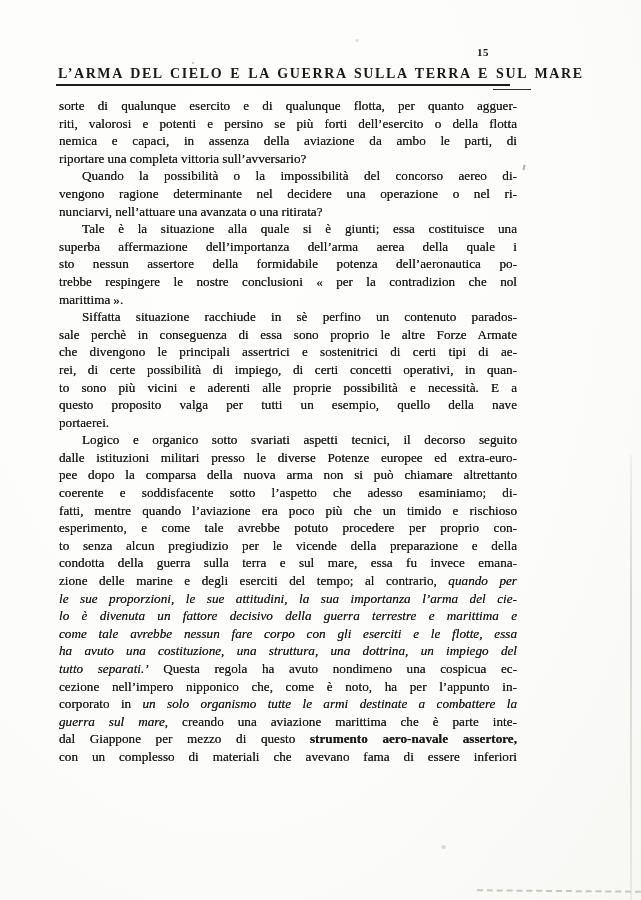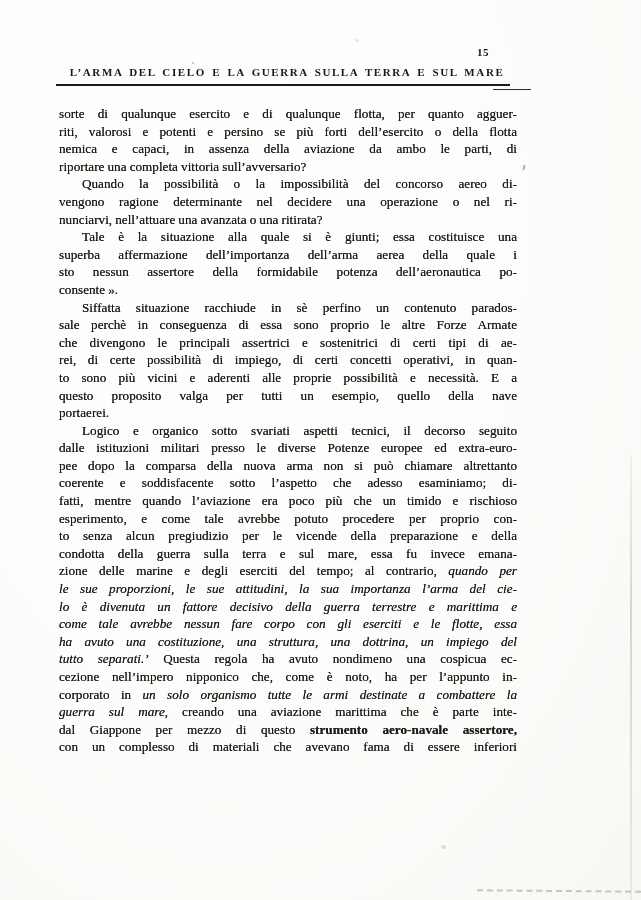--- a/index.html
+++ b/index.html
@@ -5,32 +5,32 @@
   html,body{margin:0;padding:0;background:#ffffff;}
   .page{
     position:relative;width:641px;height:900px;overflow:hidden;
     background:radial-gradient(ellipse at 35% 25%, #fefefd 0%, #fcfcfa 60%, #f7f7f4 100%);
     font-family:"Liberation Serif","DejaVu Serif",serif;
     color:#1d1c1a;
   }
   
   .hdr-title{
     position:absolute;left:58px;top:66px;width:458px;text-align:center;
-    font-size:11px;font-weight:600;letter-spacing:1.6px;word-spacing:2px;
+    font-size:14px;font-weight:600;letter-spacing:1.6px;word-spacing:2px;
     white-space:nowrap;color:#191918;
   }
   .hdr-num{
     position:absolute;left:477px;top:46px;font-size:11px;font-weight:700;
     letter-spacing:.5px;color:#151514;
   }
   .hdr-rule{position:absolute;left:56px;top:84px;width:454px;height:0;border-top:2px solid #1c1c1a;}
   .hdr-rule2{position:absolute;left:493px;top:89px;width:38px;height:0;border-top:1.5px solid #2e2e2c;}
   
   .text-block{
-    position:absolute;left:59px;top:97px;width:458px;margin-top:8px;
+    position:absolute;left:59px;top:97px;width:458px;
   }
   .ln{
     font-size:13.2px;line-height:17.6px;height:17.6px;
     text-align:justify;text-align-last:justify;
     word-spacing:-0.2px;hyphens:none;
     text-shadow:0 0 .35px rgba(25,25,22,.85);
     white-space:normal;overflow:visible;
   }
   .ln.first{text-indent:23px;}
   .ln.end{text-align-last:left;}
@@ -62,21 +62,22 @@
       <div class="ln"><span class="rm">sorte di qualunque esercito e di qualunque flotta, per quanto agguer-</span></div>
       <div class="ln"><span class="rm">riti, valorosi e potenti e persino se più forti dell’esercito o della flotta</span></div>
       <div class="ln"><span class="rm">nemica e capaci, in assenza della aviazione da ambo le parti, di</span></div>
       <div class="ln end"><span class="rm">riportare una completa vittoria sull’avversario?</span></div>
       <div class="ln first"><span class="rm">Quando la possibilità o la impossibilità del concorso aereo di-</span></div>
       <div class="ln"><span class="rm">vengono ragione determinante nel decidere una operazione o nel ri-</span></div>
       <div class="ln end"><span class="rm">nunciarvi, nell’attuare una avanzata o una ritirata?</span></div>
       <div class="ln first"><span class="rm">Tale è la situazione alla quale si è giunti; essa costituisce una</span></div>
       <div class="ln"><span class="rm">superba affermazione dell’importanza dell’arma aerea della quale i</span></div>
       <div class="ln"><span class="rm">sto nessun assertore della formidabile potenza dell’aeronautica po-</span></div>
-      <div class="ln end"><span class="rm">consente ».</span></div>
+      <div class="ln"><span class="rm">trebbe respingere le nostre conclusioni « per la contradizion che nol</span></div>
+      <div class="ln end"><span class="rm">marittima ».</span></div>
       <div class="ln first"><span class="rm">Siffatta situazione racchiude in sè perfino un contenuto parados-</span></div>
       <div class="ln"><span class="rm">sale perchè in conseguenza di essa sono proprio le altre Forze Armate</span></div>
       <div class="ln"><span class="rm">che divengono le principali assertrici e sostenitrici di certi tipi di ae-</span></div>
       <div class="ln"><span class="rm">rei, di certe possibilità di impiego, di certi concetti operativi, in quan-</span></div>
       <div class="ln"><span class="rm">to sono più vicini e aderenti alle proprie possibilità e necessità. E a</span></div>
       <div class="ln"><span class="rm">questo proposito valga per tutti un esempio, quello della nave</span></div>
       <div class="ln end"><span class="rm">portaerei.</span></div>
       <div class="ln first"><span class="rm">Logico e organico sotto svariati aspetti tecnici, il decorso seguito</span></div>
       <div class="ln"><span class="rm">dalle istituzioni militari presso le diverse Potenze europee ed extra-euro-</span></div>
       <div class="ln"><span class="rm">pee dopo la comparsa della nuova arma non si può chiamare altrettanto</span></div>

